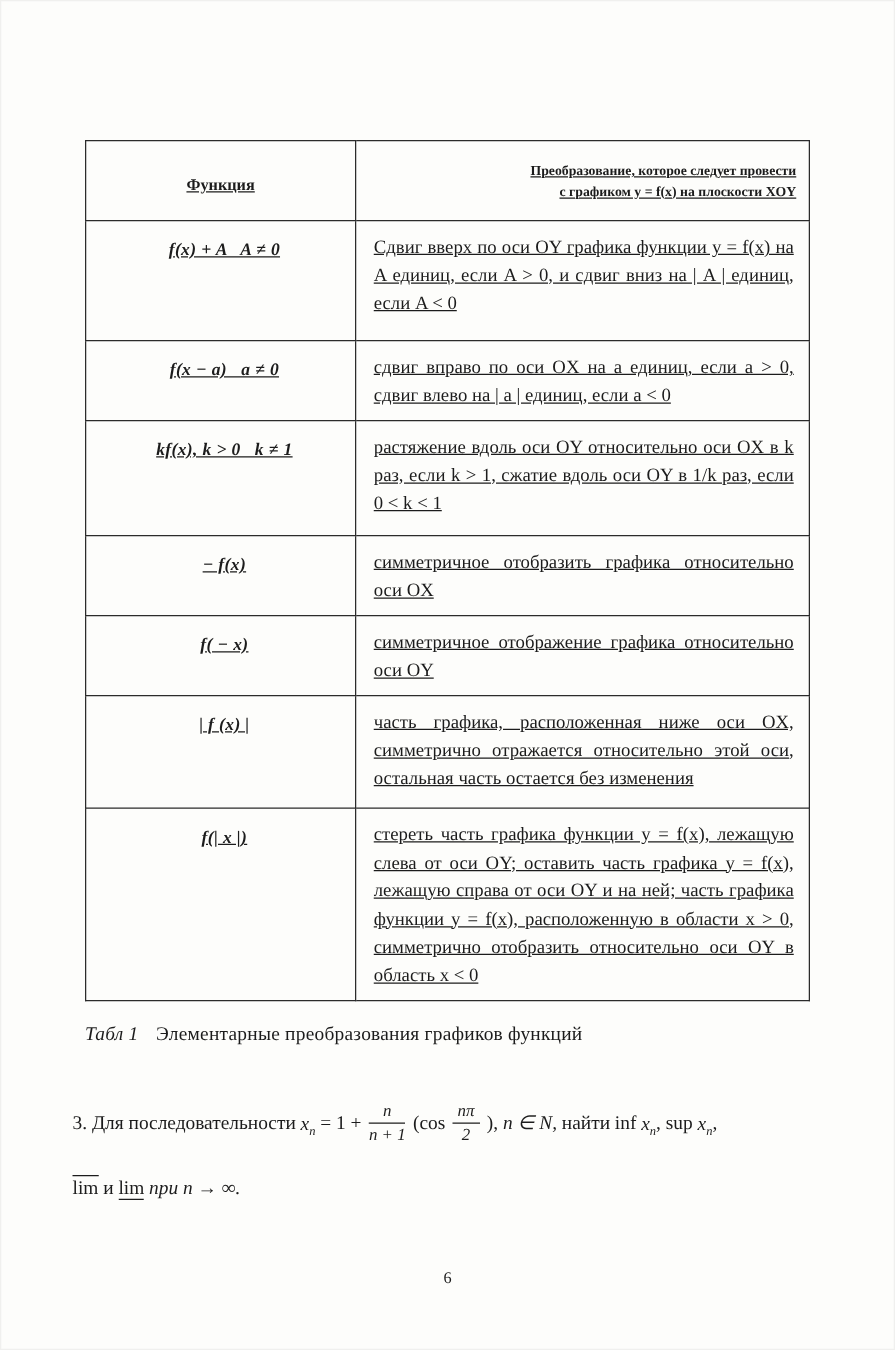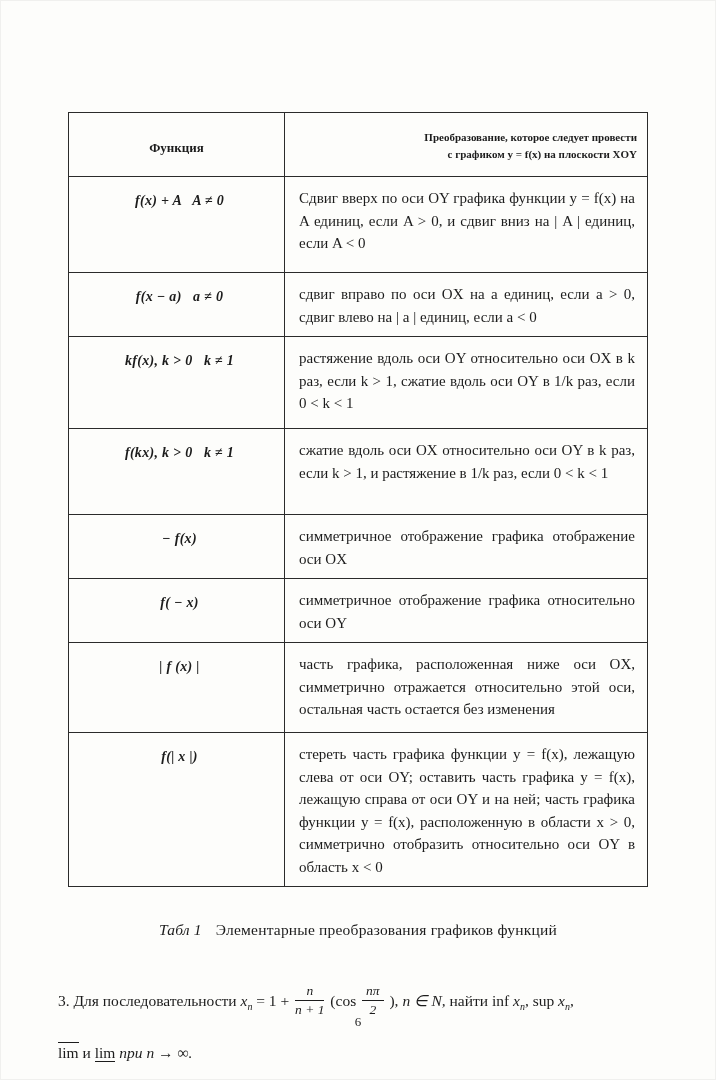--- a/index.html
+++ b/index.html
@@ -11,20 +11,21 @@
     color:#1c1c1c;
     overflow:hidden;
     box-shadow: inset 0 0 0 1px #f0f0ee;
   }
   .content {
     position:absolute; left:68px; top:112px; width:580px;
   }
   table.transform {
     border-collapse:collapse; width:100%;
     table-layout:fixed;
+    text-decoration:underline;
   }
   table.transform th, table.transform td {
     border:1.6px solid #2b2b2b;
     vertical-align:top;
   }
   th.col-func { width:213px; }
   th.col-func .hdr1 {
     font-weight:bold; font-size:13px; padding-top:26px; text-align:center;
   }
   th.col-desc {
@@ -37,21 +38,21 @@
     white-space:pre-wrap;
     letter-spacing:0.3px;
     text-align:center;
   }
   td.desc-cell {
     font-size:15px; line-height:1.5;
     padding:10px 12px 8px 14px;
     text-align:justify;
   }
   .caption {
-    margin-top:34px; font-size:15.5px; text-align:center;
+    margin-top:18px; font-size:15.5px; text-align:left;
     letter-spacing:0.2px;
   }
   .caption .cap-label { font-style:italic; margin-right:14px; }
   .problem {
     margin-top:44px; margin-left:-10px;
     font-size:15.5px; line-height:1.6;
   }
   .problem .mi { font-style:italic; }
   .problem sub { font-size:10px; font-style:italic; }
   .frac {
@@ -95,28 +96,24 @@
       <tr style="height:62px">
         <td class="func-cell">f(x − a)   a ≠ 0</td>
         <td class="desc-cell">сдвиг вправо по оси OX на a единиц, если a &gt; 0, сдвиг влево на | a | единиц, если a &lt; 0</td>
       </tr>
 
       <tr style="height:92px">
         <td class="func-cell">kf(x), k &gt; 0   k ≠ 1</td>
         <td class="desc-cell">растяжение вдоль оси OY относительно оси OX в k раз, если k &gt; 1, сжатие вдоль оси OY в 1/k раз, если 0 &lt; k &lt; 1</td>
       </tr>
 
-      <tr style="height:86px">
-        <td class="func-cell">f(kx), k &gt; 0   k ≠ 1</td>
-        <td class="desc-cell">сжатие вдоль оси OX относительно оси OY в k раз, если k &gt; 1, и растяжение в 1/k раз, если 0 &lt; k &lt; 1</td>
-      </tr>
 
       <tr style="height:64px">
         <td class="func-cell">− f(x)</td>
-        <td class="desc-cell">симметричное отображение графика отображение оси OX</td>
+        <td class="desc-cell">симметричное отобразить графика относительно оси OX</td>
       </tr>
 
       <tr style="height:64px">
         <td class="func-cell">f( − x)</td>
         <td class="desc-cell">симметричное отображение графика относительно оси OY</td>
       </tr>
 
       <tr style="height:90px">
         <td class="func-cell">| f (x) |</td>
         <td class="desc-cell">часть графика, расположенная ниже оси OX, симметрично отражается относительно этой оси, остальная часть остается без изменения</td>

